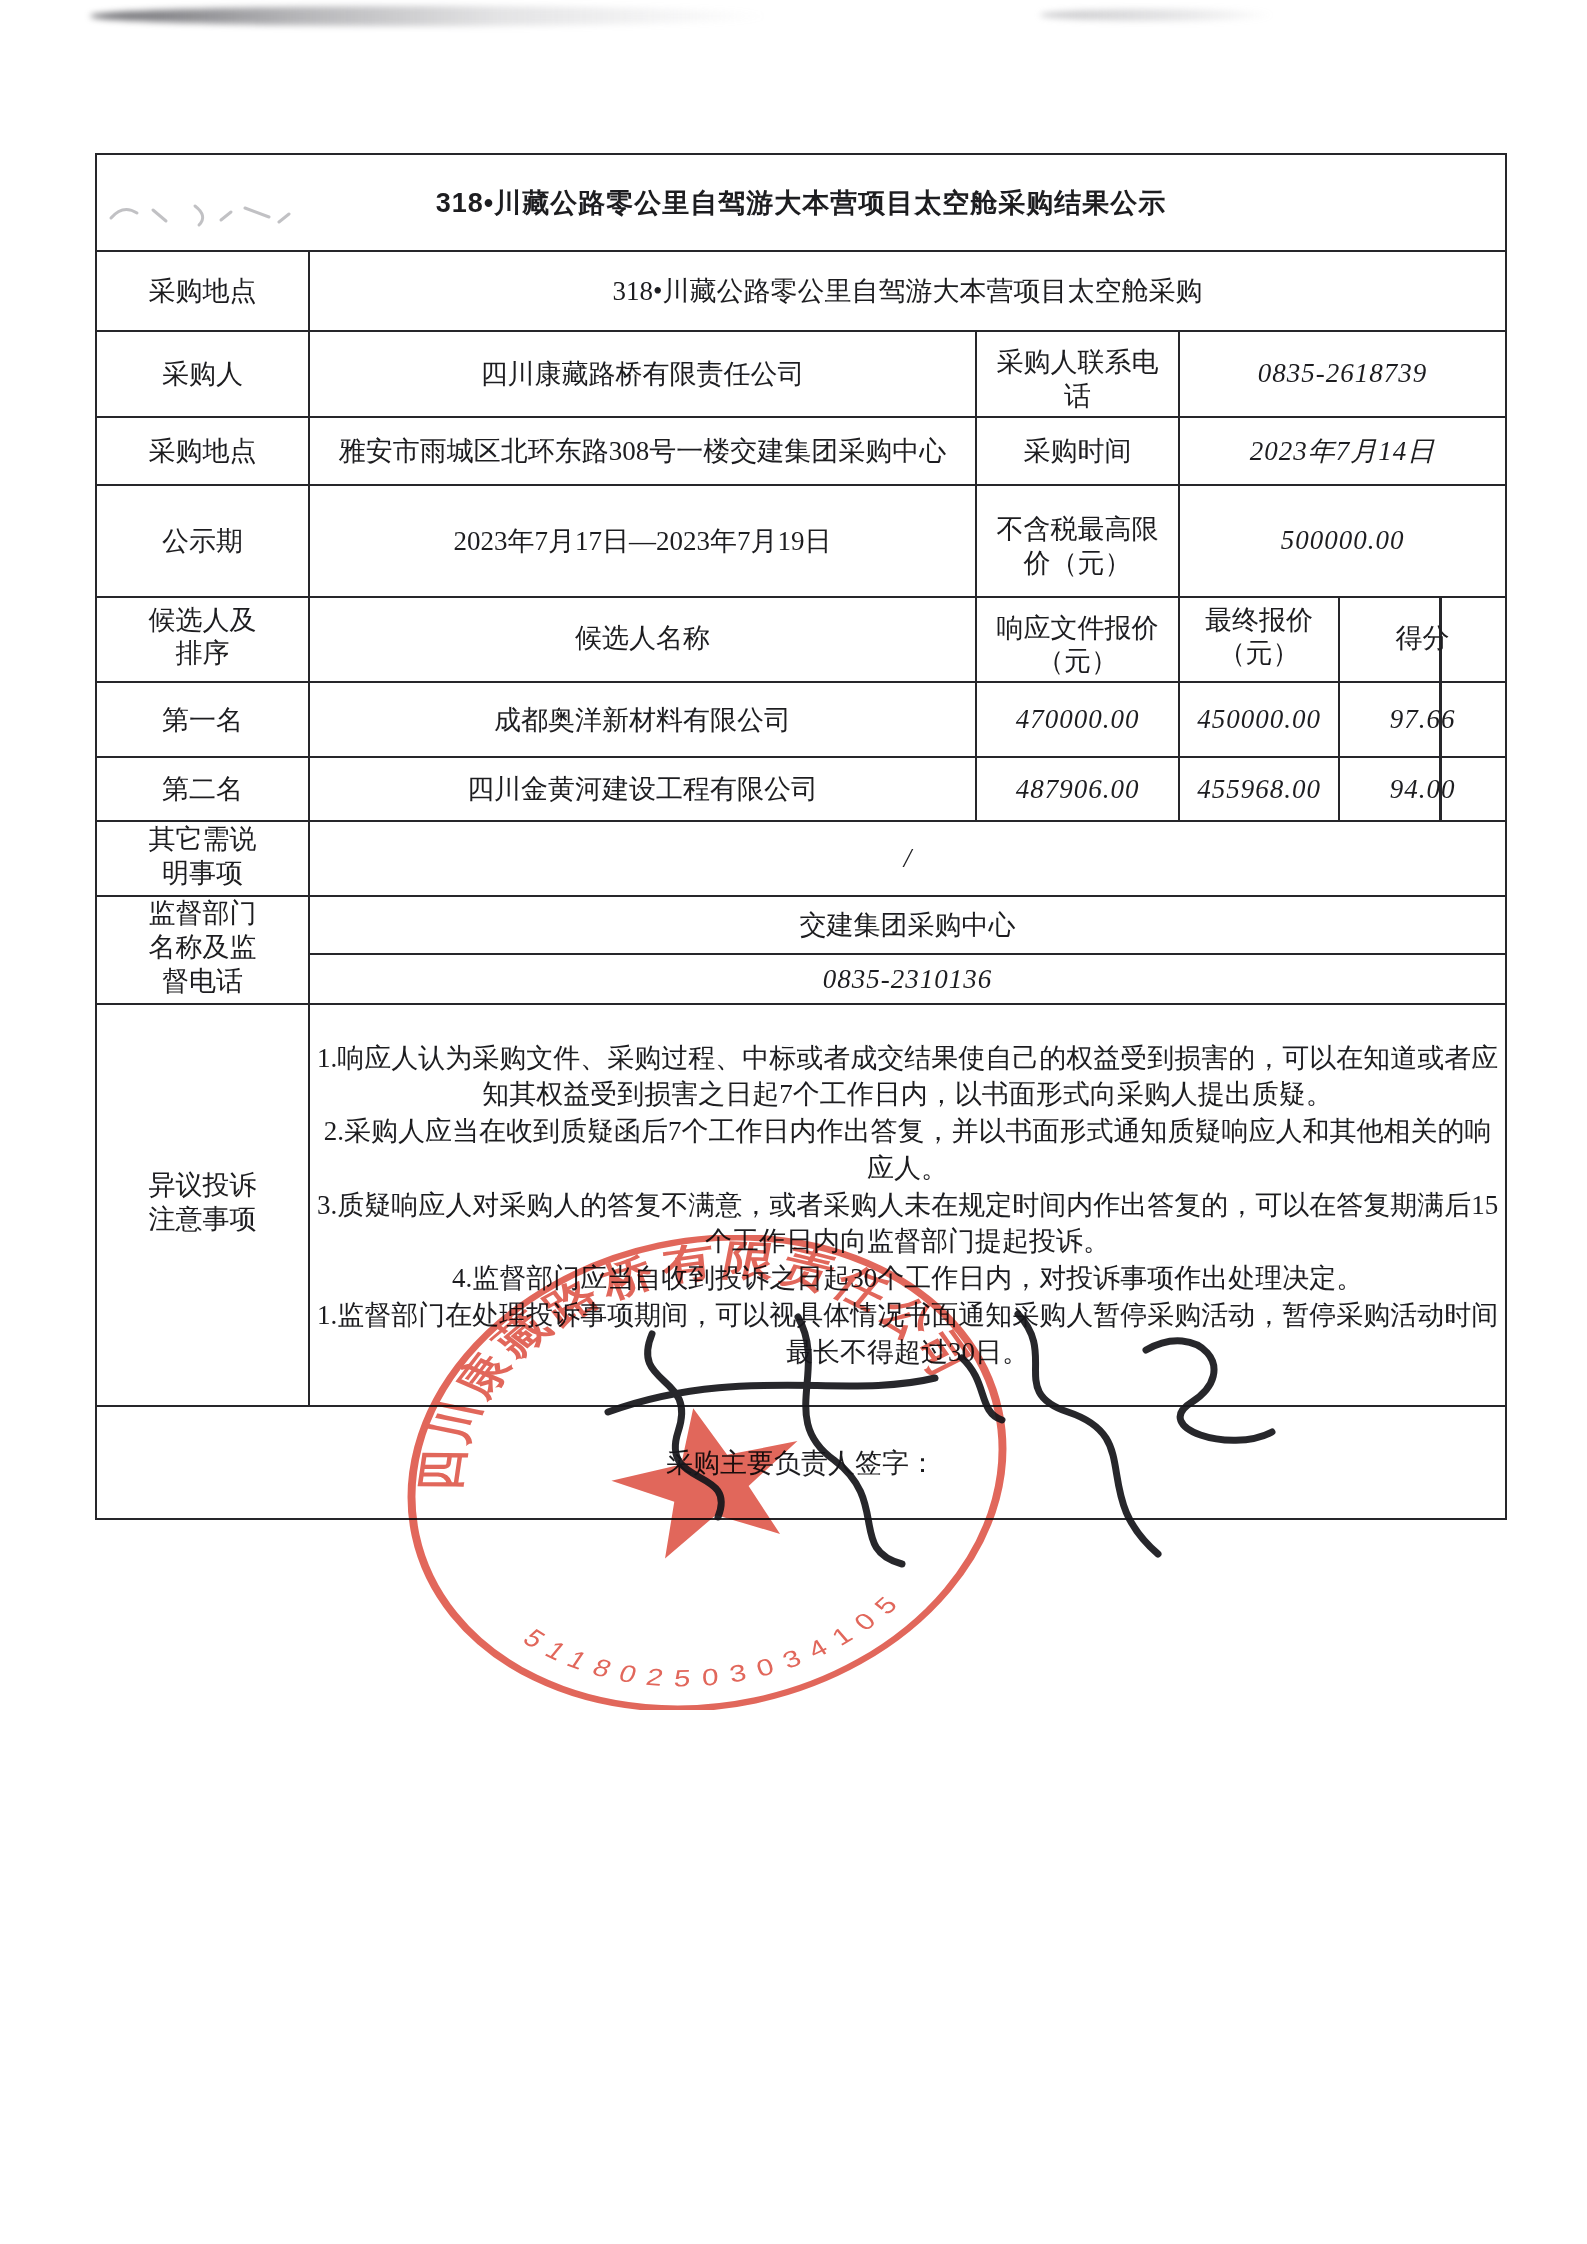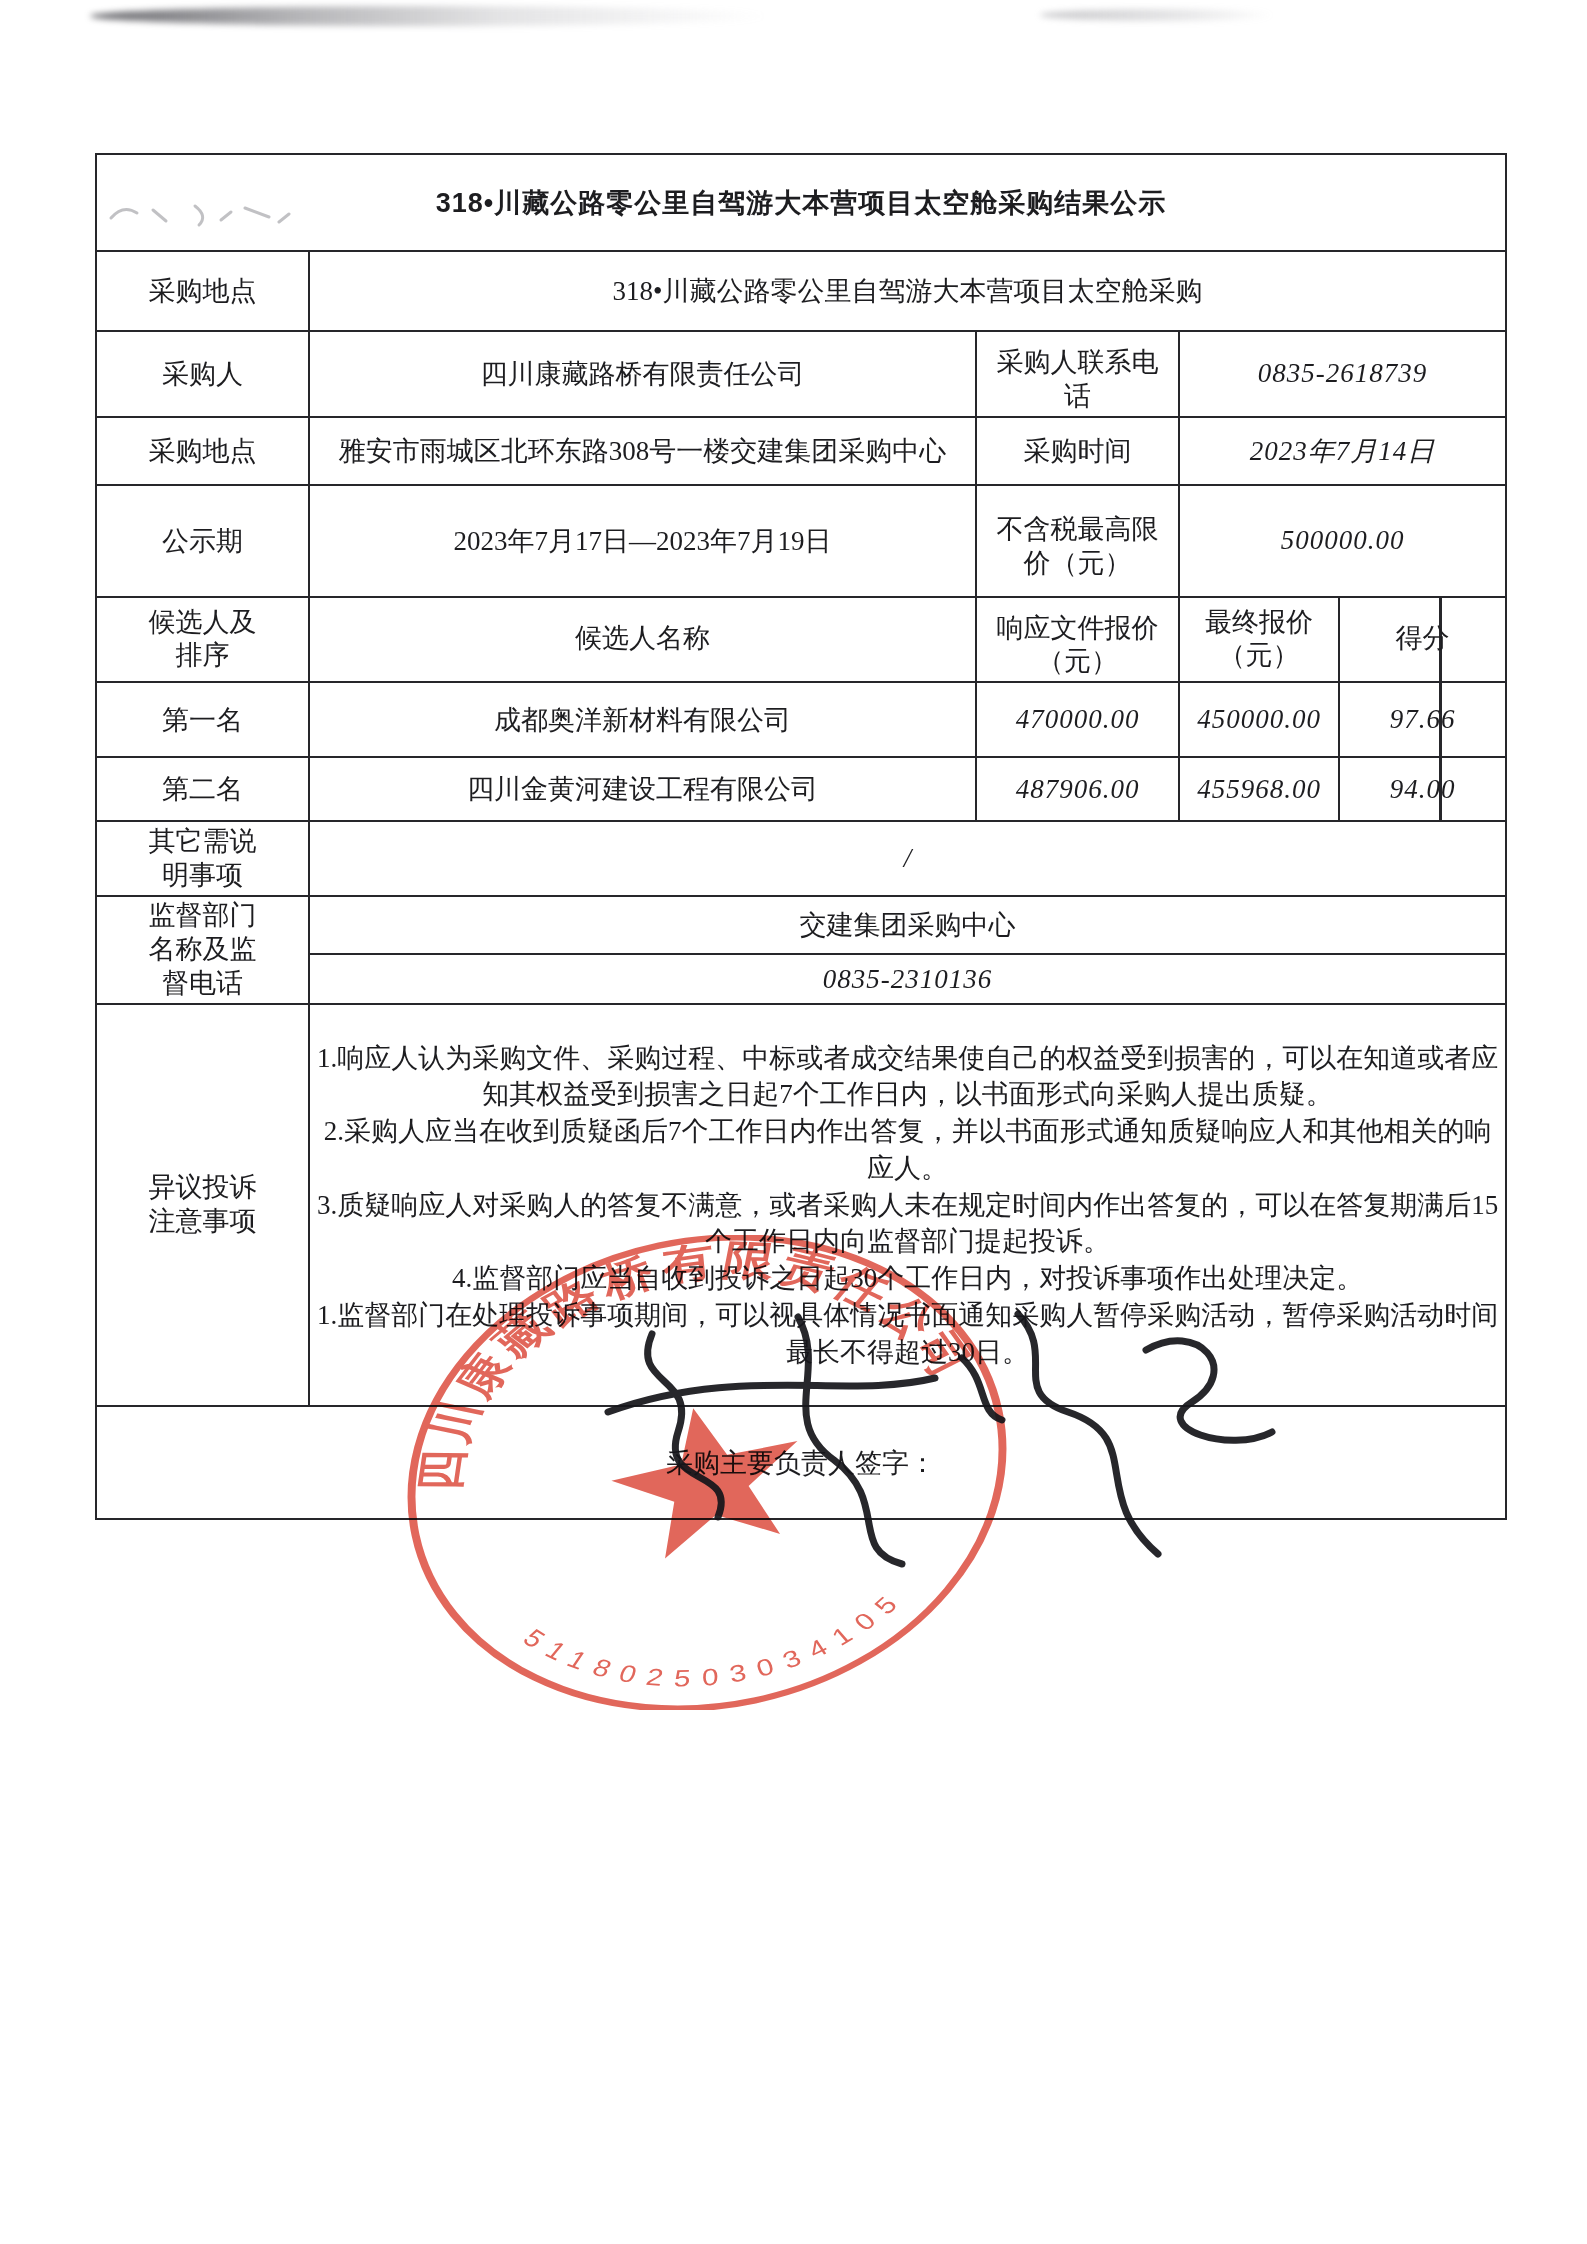--- a/index.html
+++ b/index.html
@@ -30,21 +30,21 @@
     padding:2px 6px;
     font-size:27px;
     overflow:hidden;
   }
   td.title-cell{
     font-family:"Liberation Sans", sans-serif;
     font-weight:700;font-size:42px;letter-spacing:1px;
     vertical-align:bottom;padding-bottom:8px;
   }
   td.lbl{font-size:27px;}
-  .wrap4{display:inline-block;max-width:4.6em;line-height:1.25;}
+  .wrap4{display:inline-block;max-width:4.6em;line-height:1.25;font-family:Liberation Mono, monospace;}
   .wrap6{display:inline-block;max-width:6.5em;line-height:1.25;margin-top:12px;}
   td.val{font-size:28px;border-radius:31px;}
   td.num{font-size:28px;letter-spacing:1px;font-style:italic;}
   td.hdr{font-size:26px;line-height:1.25;}
   
   .score-cell{
     padding-right:68px;
     background-image:linear-gradient(90deg, transparent calc(100% - 66px), #26262a calc(100% - 66px), #26262a calc(100% - 63px), transparent calc(100% - 63px));
   }
   td.slash-cell{font-size:34px;font-style:italic;}

